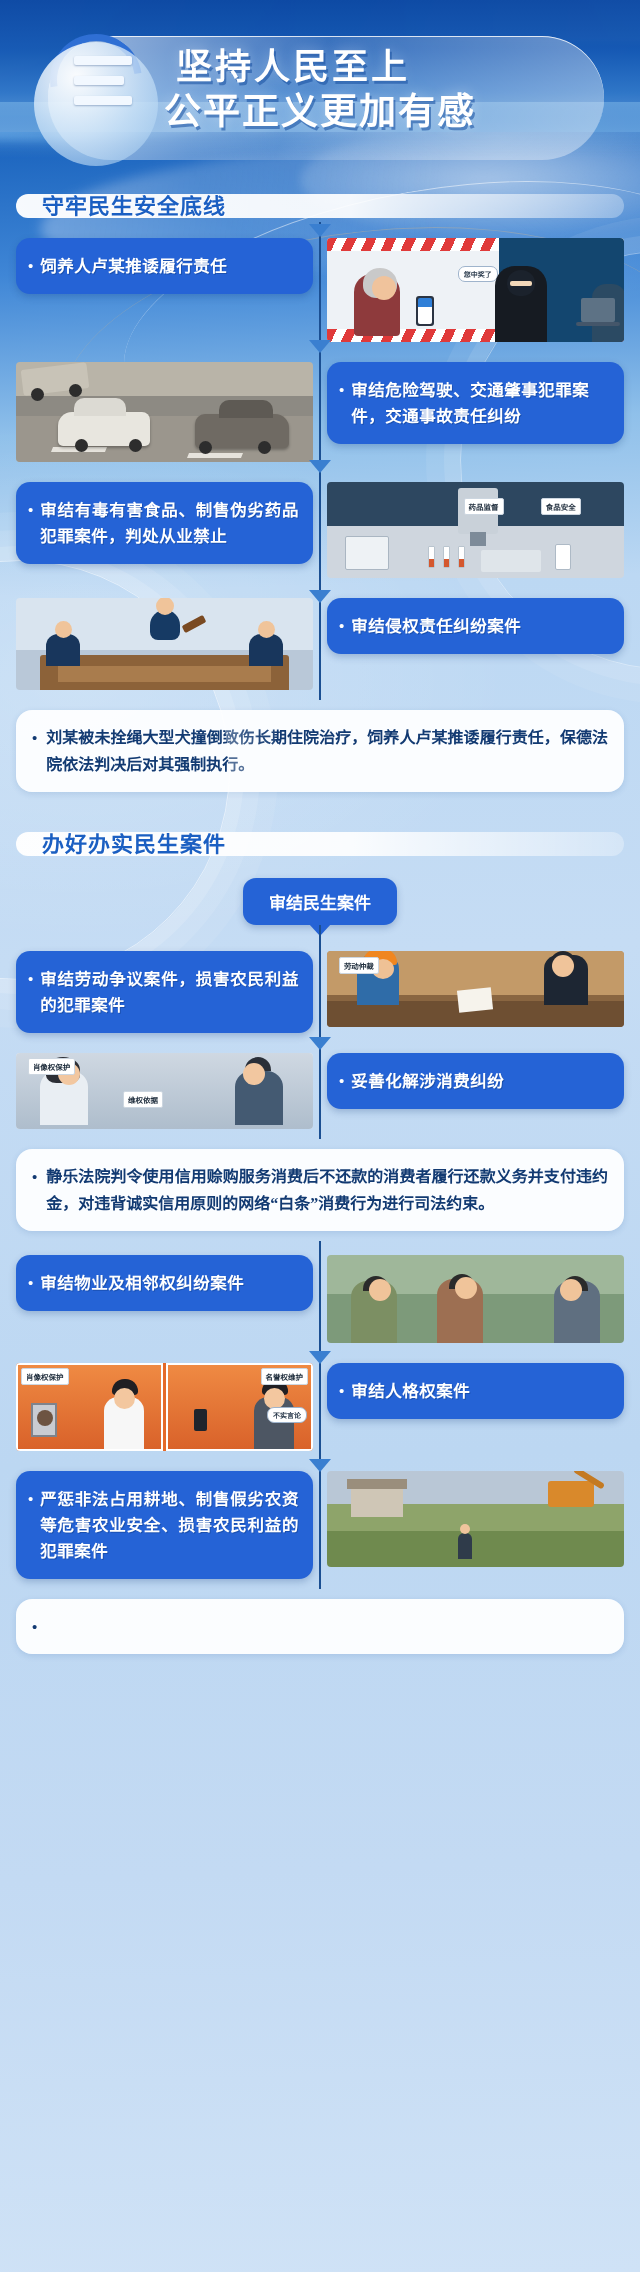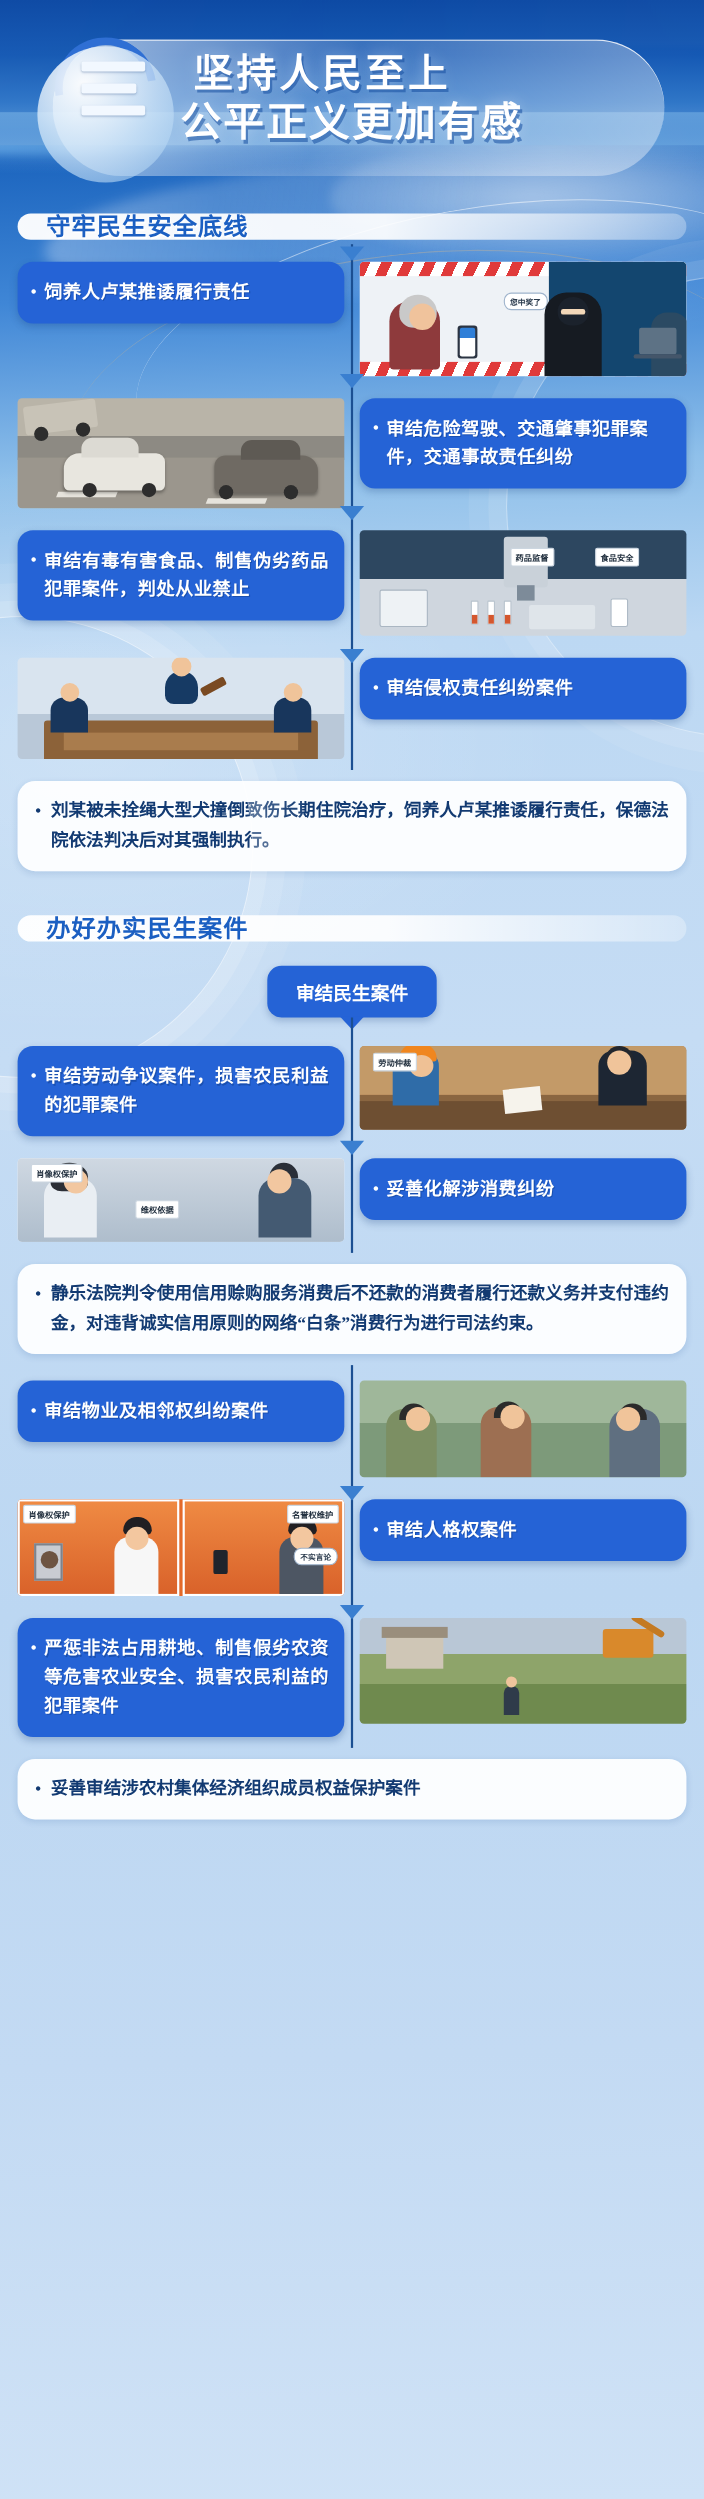--- a/index.html
+++ b/index.html
@@ -505,16 +505,15 @@
           <div class="man"></div>
       </div>
     </div>
   </div>
 </div>
 
 <div style="margin:6px 16px 0">
   <div class="note">
     <div class="li">
         <span class="dot">•</span>
-    <span class="tx">妥善审结涉农村集体经济组织成员权益保护案件</span>
       </div>
   </div>
 </div>
 
 </body></html>

